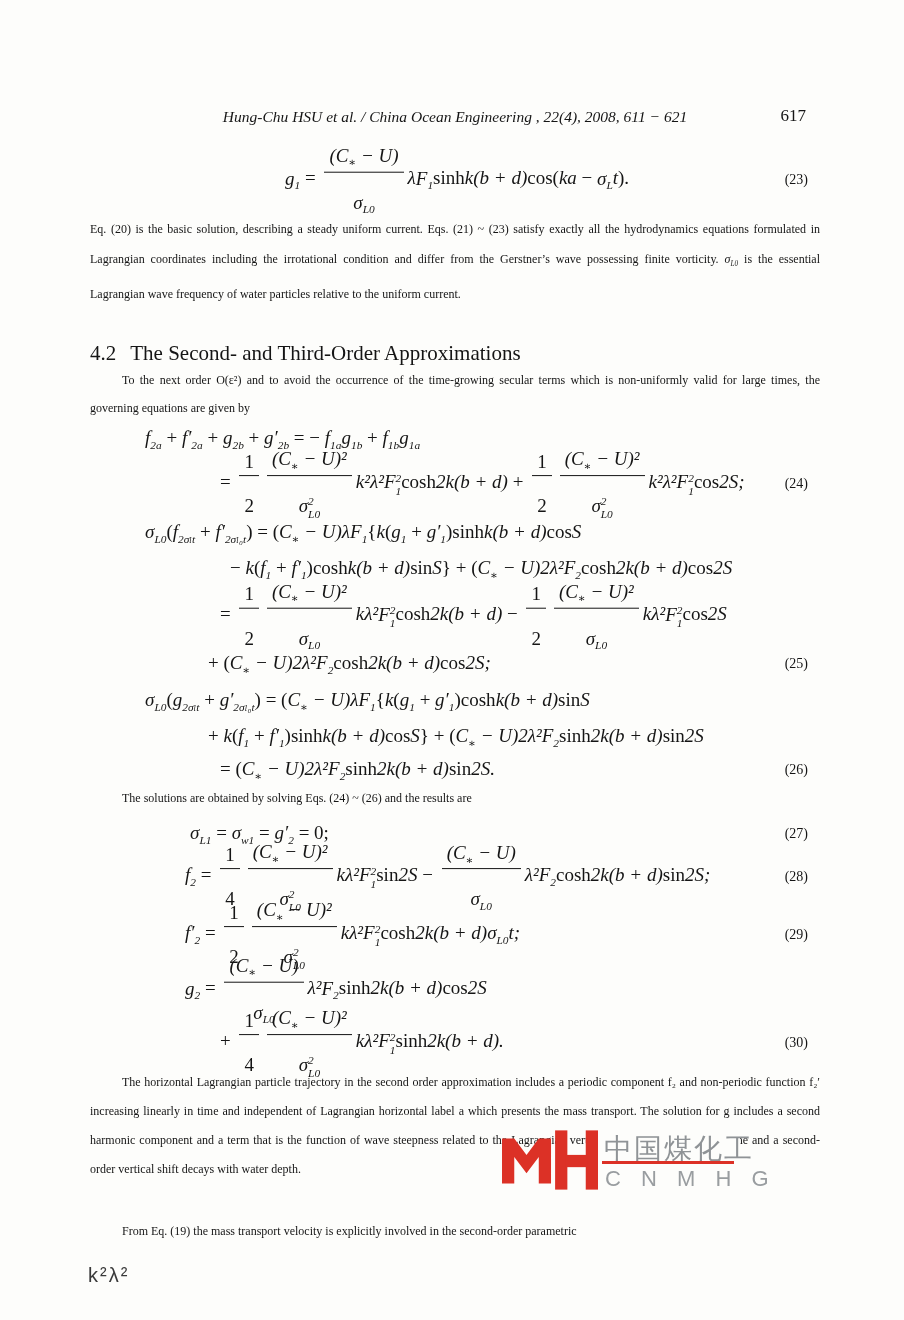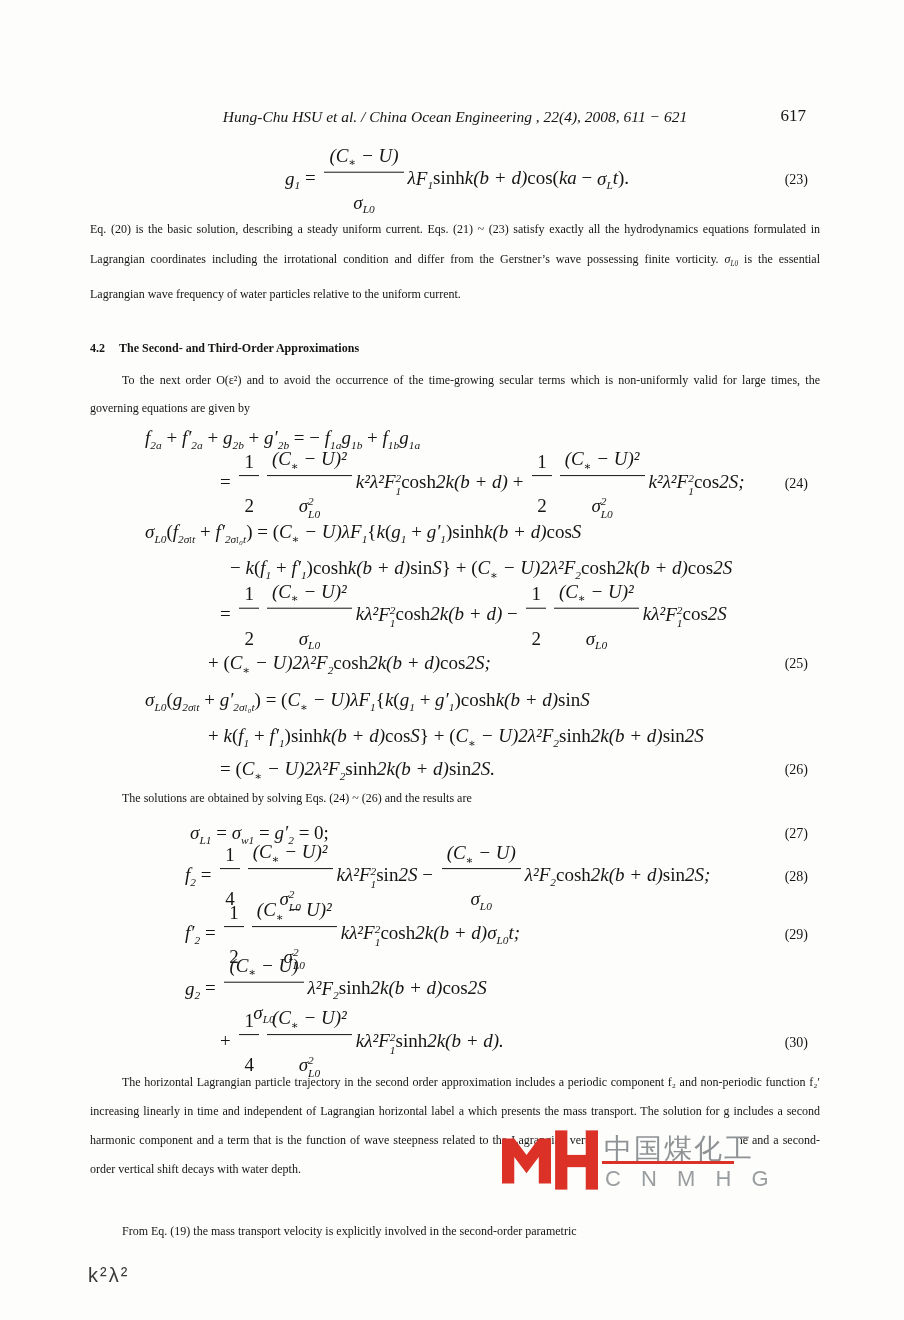--- a/index.html
+++ b/index.html
@@ -10,21 +10,21 @@
   }
   .abs{position:absolute;}
   
   .header{left:90px;top:108px;width:730px;text-align:center;font-size:15.5px;}
   .citation{font-style:italic;}
   .pagenum{position:absolute;right:14px;top:-2px;font-style:normal;font-size:17px;}
   
   .para{width:730px;font-size:12px;line-height:30px;text-align:justify;}
   .ind{text-indent:32px;display:inline;}
   .pind{text-indent:32px;}
-  .heading{font-weight:bold;font-size:12px;}
+  .heading{font-weight:normal;font-size:21px;}
   .heading .hnum{margin-right:14px;}
   
   .eqgroup{left:90px;width:730px;}
   .eqline{position:relative;width:730px;}
   .eqbody{position:absolute;top:50%;transform:translateY(-50%);white-space:nowrap;font-size:19px;line-height:1.25;}
   .eqnum{position:absolute;right:12px;top:50%;transform:translateY(-50%);font-size:14px;}
   .mi{font-style:italic;}
   .mr{font-style:normal;}
   .sub{font-size:0.6em;font-style:italic;vertical-align:-0.4em;letter-spacing:0;}
   .stk{display:inline-block;vertical-align:-0.55em;font-size:0.6em;line-height:1.12;text-align:left;font-style:italic;}

